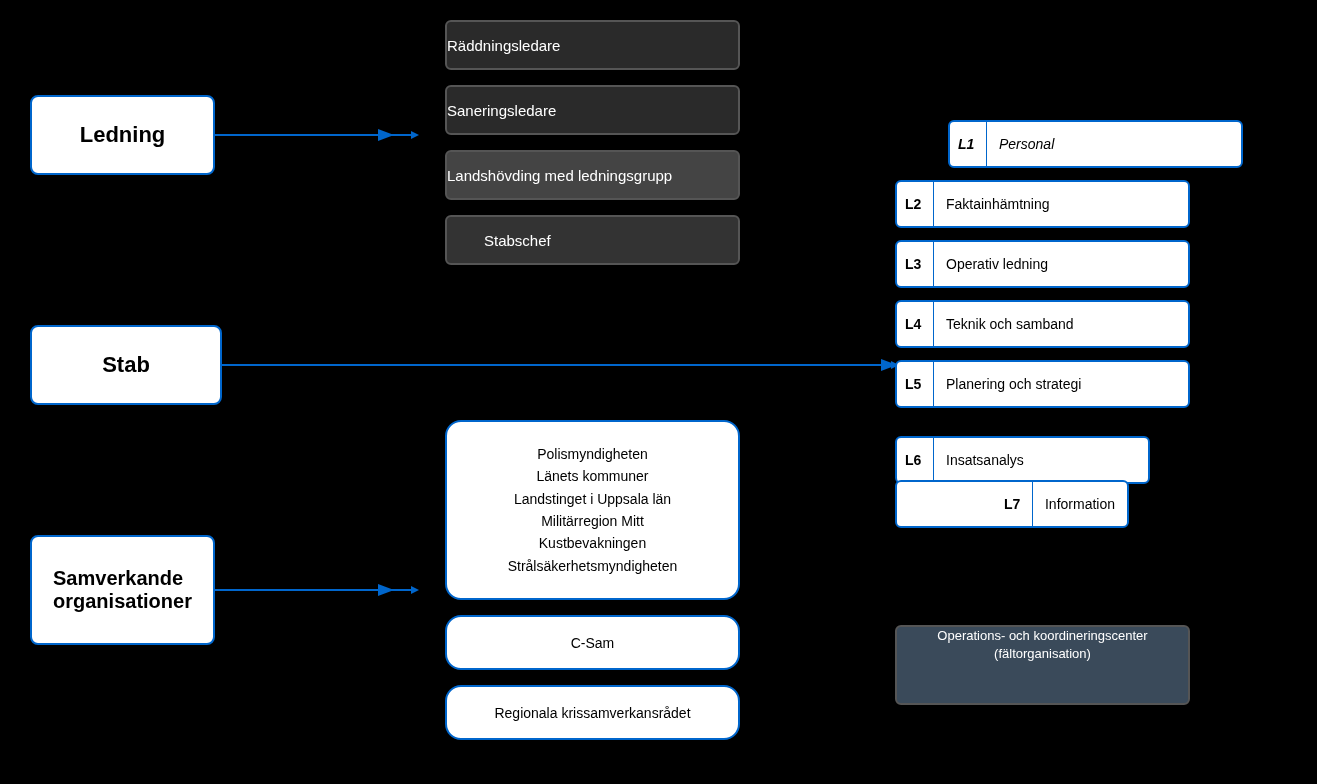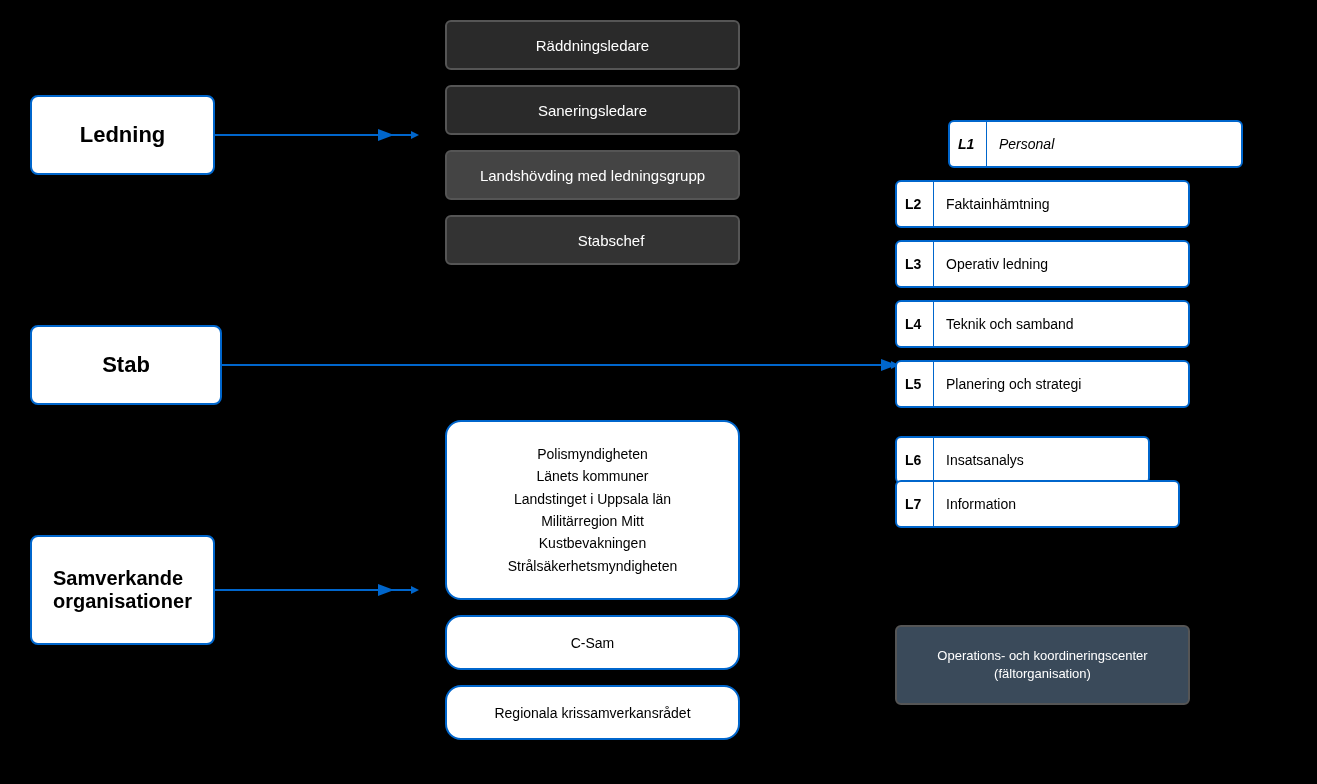--- a/index.html
+++ b/index.html
@@ -32,21 +32,21 @@
       text-align: center;
     }
     
     .mid-dark-box {
       position: absolute;
       background: #2a2a2a;
       border: 2px solid #555;
       border-radius: 6px;
       display: flex;
       align-items: center;
-      justify-content: center;
+      justify-content: flex-start;
       font-size: 15px;
       color: #fff;
       text-align: center;
     }
     
     .mid-white-box {
       position: absolute;
       background: #fff;
       border: 2px solid #0066cc;
       border-radius: 16px;
@@ -88,21 +88,20 @@
       padding: 0 12px;
       font-size: 14px;
     }
     
     .bottom-right-box {
       position: absolute;
       background: #3a4a5a;
       border: 2px solid #555;
       border-radius: 6px;
       display: flex;
-      align-items: center;
       justify-content: center;
       font-size: 13px;
       color: #fff;
       text-align: center;
       line-height: 1.4;
     }
     
     .lines-svg {
       position: absolute;
       top: 0; left: 0;
@@ -242,21 +241,21 @@
     <div class="l-divider"></div>
     <span class="l-text">Planering och strategi</span>
   </div>
 
   <div class="right-box" style="left:895px; top:436px; width:255px; height:48px;">
     <span class="l-label">L6</span>
     <div class="l-divider"></div>
     <span class="l-text">Insatsanalys</span>
   </div>
 
-  <div class="right-box" style="left:895px; top:480px; width:285px; height:48px;">
+  <div class="right-box" style="left:895px; top:480px; width:234px; height:48px;justify-content:flex-end;">
     <span class="l-label">L7</span>
     <div class="l-divider"></div>
     <span class="l-text">Information</span>
   </div>
 
   <div class="bottom-right-box" style="left:895px; top:625px; width:295px; height:80px;">
     <span style="white-space:pre-line; padding: 0 10px;">Operations- och koordineringscenter
 (fältorganisation)</span>
   </div>
 

